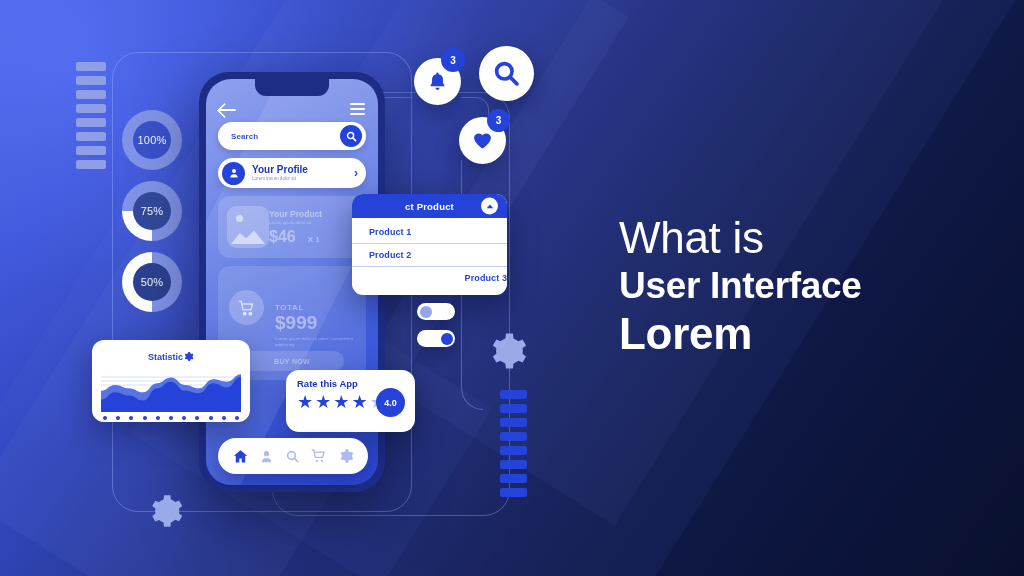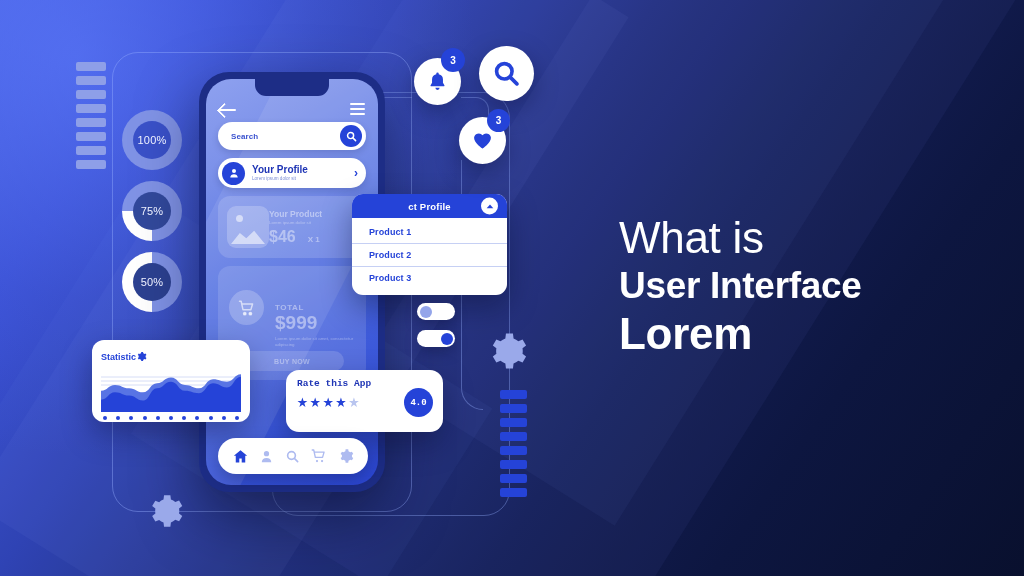--- a/index.html
+++ b/index.html
@@ -191,21 +191,21 @@
     position:absolute; right:9px; top:50%; transform:translateY(-50%);
     width:17px; height:17px; border-radius:50%; background:#fff;
     display:flex; align-items:center; justify-content:center;
   }
   .dd-list{ padding:3px 0 6px; }
   .dd-item{
     font-size:9px; font-weight:700; color:#2543d8;
     padding:6px 0 6px 17px; border-bottom:1.3px solid #c6d0f4;
     letter-spacing:.1px;
   }
-  .dd-item:last-child{ border-bottom:none; }
+  .dd-item:last-child{ border-bottom:none;text-align:right; }
 
   
   .bub{
     position:absolute; border-radius:50%; background:#fff;
     display:flex; align-items:center; justify-content:center;
     box-shadow:0 9px 24px rgba(5,10,40,.35);
   }
   .badge{
     position:absolute; border-radius:50%; background:#2543d8; color:#fff;
     display:flex; align-items:center; justify-content:center;
@@ -223,32 +223,31 @@
     border-width:1.4px 1.4px 0 0; border-radius:0 13px 0 0; }
   .conn-c{ left:461px; top:160px; width:22px; height:250px;
     border-width:0 0 1.4px 1.4px; border-radius:0 0 0 22px; }
 
   
   .stat-card{
     position:absolute; left:92px; top:340px; width:158px; height:82px;
     background:#fff; border-radius:12px; padding:8px 9px 6px;
     box-shadow:0 12px 30px rgba(5,10,40,.35);
   }
-  .stat-head{ display:flex; align-items:center; justify-content:flex-start; }
+  .stat-head{ display:flex; align-items:center; justify-content:center; }
   .stat-head .st{ font-size:9px; font-weight:700; color:#2543d8; }
   .stat-chart{ position:relative; margin-top:5px; height:41px; }
   .stat-dots{ display:flex; justify-content:space-between; margin-top:4px; padding:0 2px; }
   .stat-dots i{ width:4px; height:4px; border-radius:50%; background:#2543d8; display:block; }
 
   
   .rate-card{
-    position:absolute; left:286px; top:370px; width:157px; height:62px;
+    position:absolute; left:286px; top:370px; width:129px; height:62px;
     background:#fff; border-radius:13px; padding:8px 11px;
     box-shadow:0 12px 30px rgba(5,10,40,.35);
-    font-family:Liberation Mono, monospace;
   }
   .rate-card .rt{ font-size:9.5px; font-weight:700; color:#1f35b5; }
   .stars{ display:flex; gap:2px; margin-top:4px; font-size:18px; line-height:1; }
   .stars span{ color:#2543d8; }
   .stars span.off{ color:#b9c5ef; }
   .rate-badge{
     position:absolute; right:10px; top:18px; width:29px; height:29px; border-radius:50%;
     background:#2543d8; color:#fff; font-size:9px; font-weight:600;
     display:flex; align-items:center; justify-content:center;
   }
@@ -386,21 +385,21 @@
           <div class="tv">$999</div>
           <div class="td">Lorem ipsum dolor sit amet, consectetur adipiscing</div>
         </div>
         <div class="cta">BUY NOW</div>
       </div>
     </div>
   </div>
 
   <div class="dropdown">
     <div class="dd-head">
-      <div class="t">ct Profile</div>
+      <div class="t">ct Product</div>
       <div class="caret">
         <svg width="10" height="10" viewBox="0 0 24 24" fill="#2543d8">
             <path d="M12 7l8 9H4z"></path>
           </svg>
       </div>
     </div>
     <div class="dd-list" id="dd-list">
         <div class="dd-item">Product  1</div>
         <div class="dd-item">Product  2</div>
         <div class="dd-item">Product  3</div>

